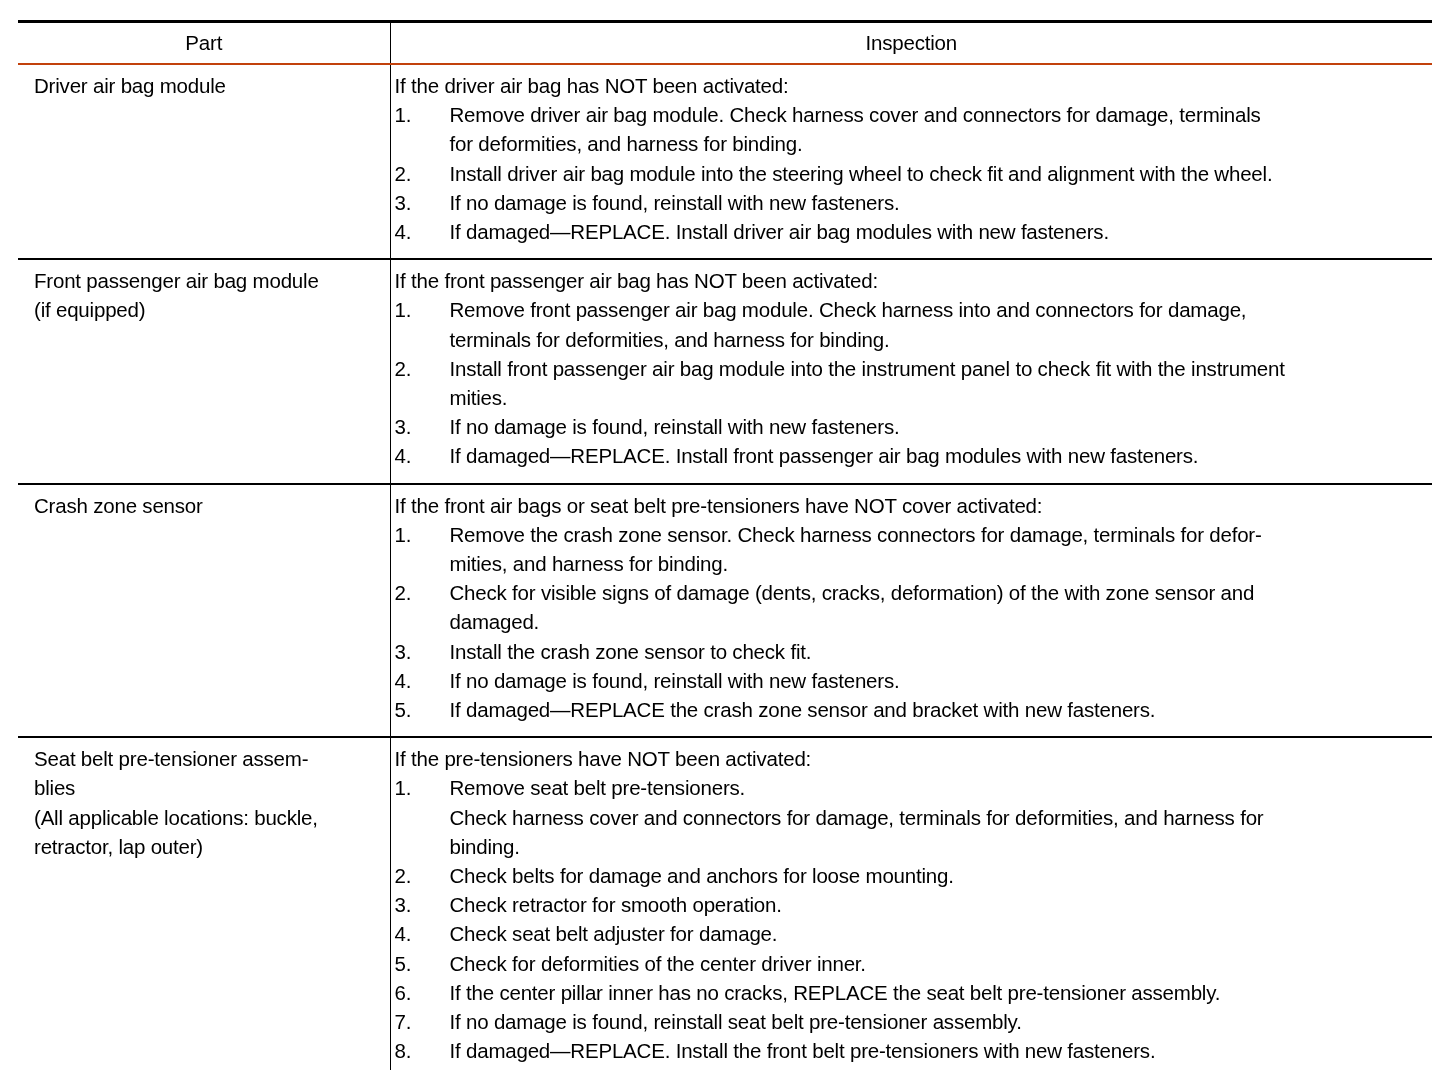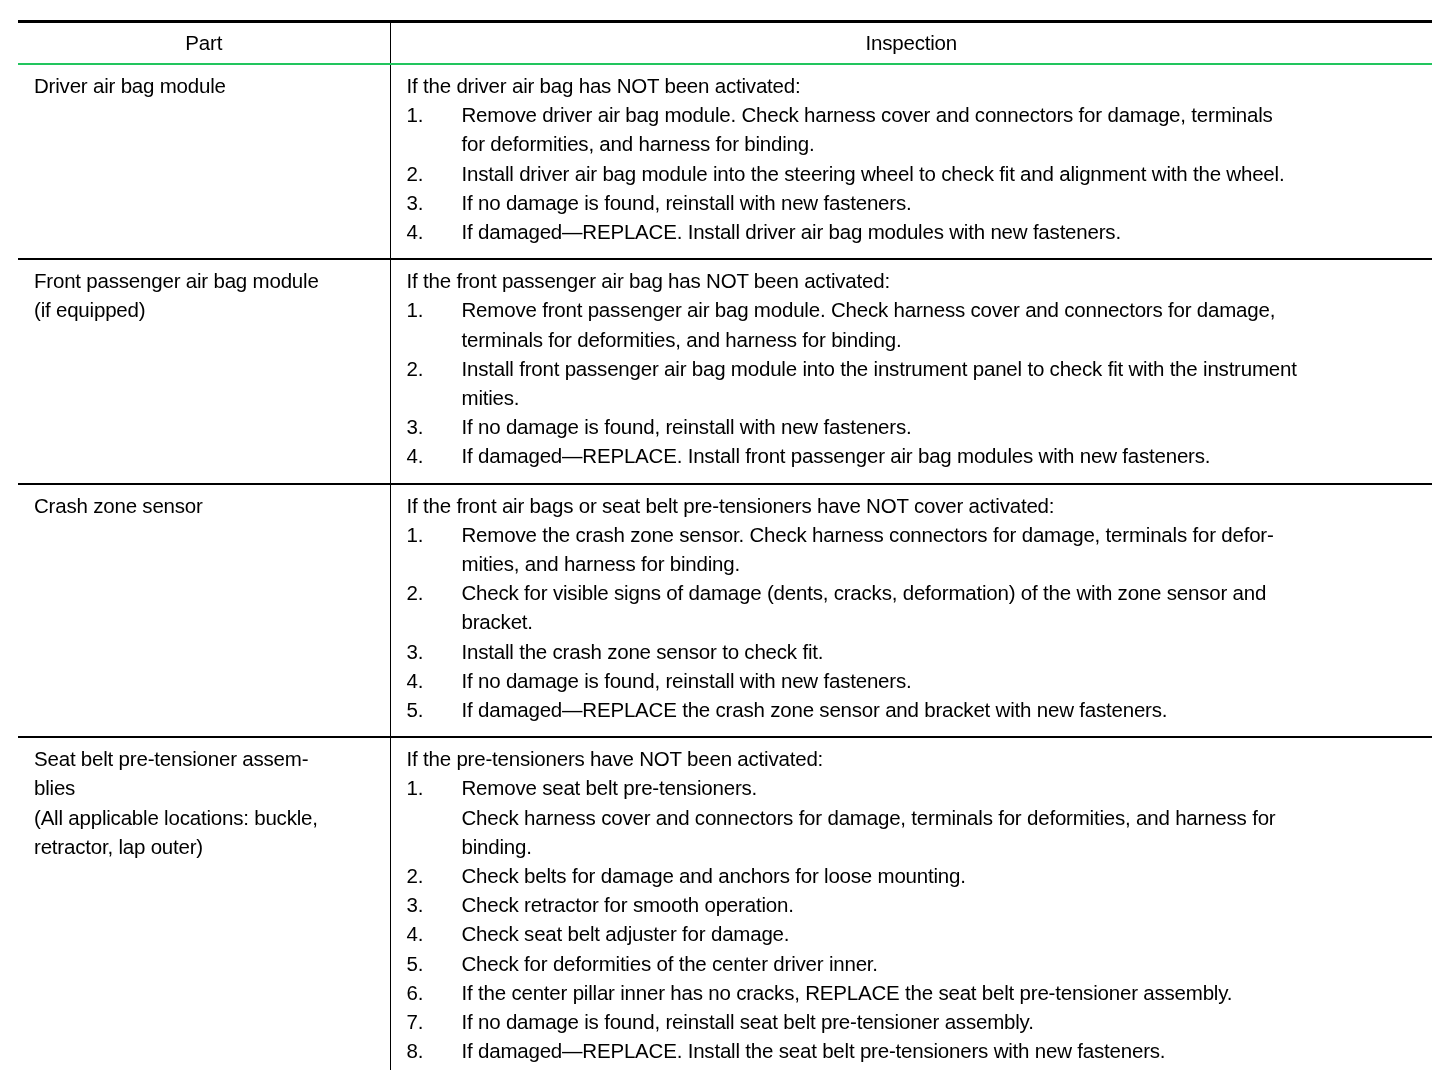--- a/index.html
+++ b/index.html
@@ -26,38 +26,38 @@
     letter-spacing: -0.2px;
   }
   .doc-table col.c-part { width: 372px; }
   .doc-table col.c-insp { width: 1042px; }
   .doc-table thead tr { border-top: 3px solid #000; }
   .doc-table thead th {
     font-weight: normal;
     text-align: center;
     height: 40px;
     padding: 0;
-    border-bottom: 2px solid #22c55e;
+    border-bottom: 2px solid #c2410c;
     vertical-align: middle;
   }
   .doc-table thead th.h-part { border-right: 1px solid #000; }
   .doc-table tbody td {
     vertical-align: top;
     padding: 6px 0 12px 0;
     line-height: 29.2px;
     border-bottom: 2px solid #000;
   }
   .doc-table tbody tr:last-child td { border-bottom: 3px solid #000; }
   .doc-table td.part-cell {
     padding-left: 16px;
     padding-right: 10px;
     border-right: 1px solid #000;
   }
   .doc-table td.insp-cell {
-    padding-left: 16px;
+    padding-left: 4px;
     padding-right: 6px;
   }
   .intro { display: block; }
   .step {
     display: flex;
     align-items: flex-start;
   }
   .step-num {
     flex: 0 0 55px;
     width: 55px;
@@ -121,21 +121,21 @@
     <tr>
       <td class="part-cell">
         <span class="part-line">Front passenger air bag module</span>
         <span class="part-line">(if equipped)</span>
       </td>
       <td class="insp-cell">
         <span class="intro">If the front passenger air bag has NOT been activated:</span>
         <div class="step">
           <span class="step-num">1.</span>
           <span class="step-text">
-            <span class="step-line">Remove front passenger air bag module. Check harness cover and connectors for damage,</span>
+            <span class="step-line">Remove front passenger air bag module. Check harness into and connectors for damage,</span>
             <span class="step-line">terminals for deformities, and harness for binding.</span>
           </span>
         </div>
         <div class="step">
           <span class="step-num">2.</span>
           <span class="step-text">
             <span class="step-line">Install front passenger air bag module into the instrument panel to check fit with the instrument</span>
             <span class="step-line">mities.</span>
           </span>
         </div>
@@ -164,21 +164,21 @@
           <span class="step-num">1.</span>
           <span class="step-text">
             <span class="step-line">Remove the crash zone sensor. Check harness connectors for damage, terminals for defor-</span>
             <span class="step-line">mities, and harness for binding.</span>
           </span>
         </div>
         <div class="step">
           <span class="step-num">2.</span>
           <span class="step-text">
             <span class="step-line">Check for visible signs of damage (dents, cracks, deformation) of the with zone sensor and</span>
-            <span class="step-line">bracket.</span>
+            <span class="step-line">damaged.</span>
           </span>
         </div>
         <div class="step">
           <span class="step-num">3.</span>
           <span class="step-text">
             <span class="step-line">Install the crash zone sensor to check fit.</span>
           </span>
         </div>
         <div class="step">
           <span class="step-num">4.</span>
@@ -244,19 +244,19 @@
         </div>
         <div class="step">
           <span class="step-num">7.</span>
           <span class="step-text">
             <span class="step-line">If no damage is found, reinstall seat belt pre-tensioner assembly.</span>
           </span>
         </div>
         <div class="step">
           <span class="step-num">8.</span>
           <span class="step-text">
-            <span class="step-line">If damaged—REPLACE. Install the seat belt pre-tensioners with new fasteners.</span>
+            <span class="step-line">If damaged—REPLACE. Install the front belt pre-tensioners with new fasteners.</span>
           </span>
         </div>
       </td>
     </tr>
   </tbody>
 </table>
 
 </body></html>

